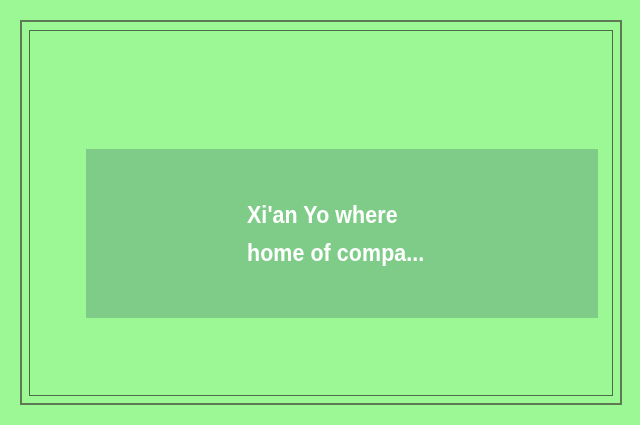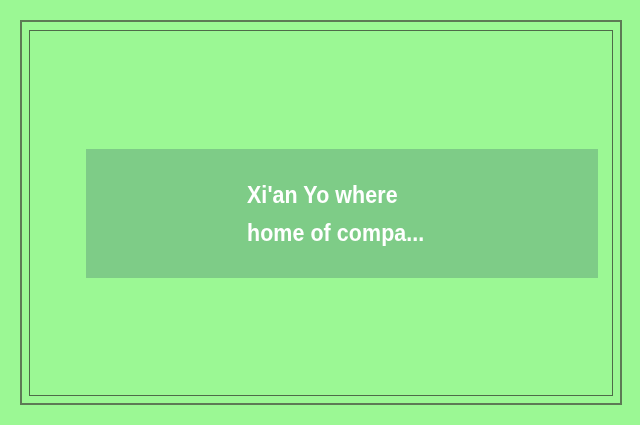--- a/index.html
+++ b/index.html
@@ -39,21 +39,21 @@
     border: 1px solid #4e6b48;
     background: transparent;
   }
 
   
   .content-panel {
     position: absolute;
     left: 64px;
     top: 127px;
     width: 512px;
-    height: 129px;
+    height: 169px;
     background: #7ecc87;
     display: flex;
     flex-direction: column;
     align-items: center;
     justify-content: center;
   }
 
   .caption-block {
     display: block;
     text-align: left;

